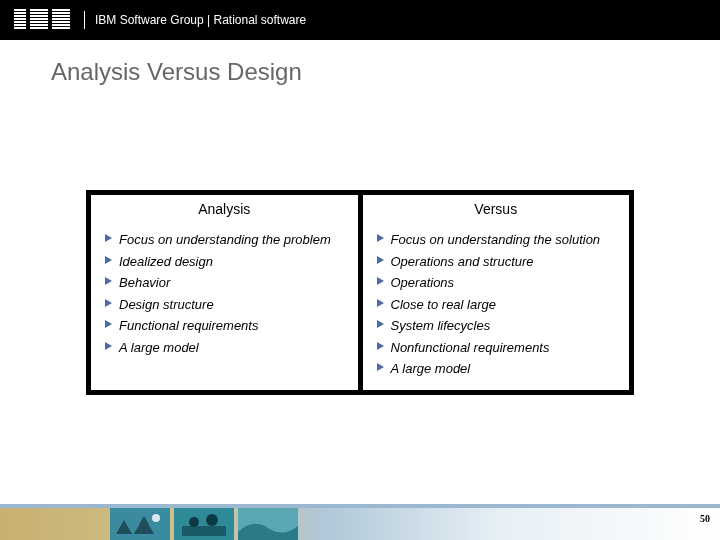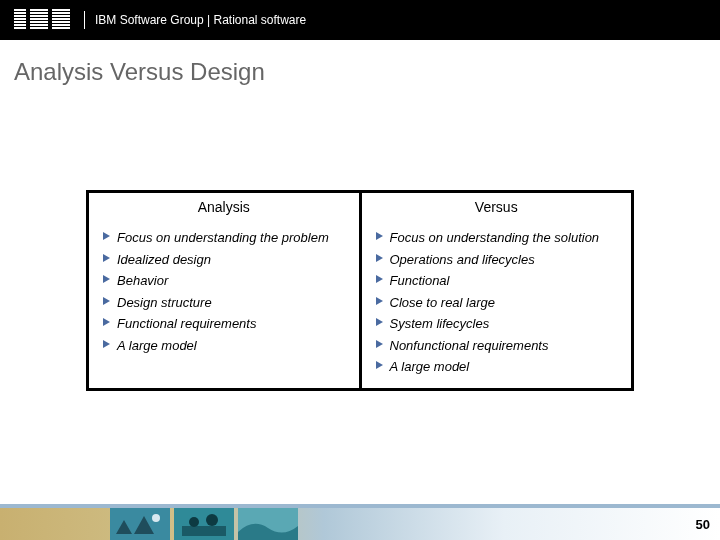--- a/index.html
+++ b/index.html
@@ -35,34 +35,35 @@
   .header-text {
     font-size: 12px;
     font-weight: normal;
     color: #ffffff;
   }
   .title {
     color: #666666;
     font-size: 24px;
     font-weight: normal;
     padding: 18px 0 0 14px;
+    margin-left: 37px;
   }
   .table-wrap {
     position: absolute;
     top: 190px;
     left: 86px;
     width: 548px;
   }
   table.comp {
     border-collapse: collapse;
     width: 100%;
     table-layout: fixed;
   }
   table.comp td, table.comp th {
-    border: 3px solid #000000;
+    border: 5px solid #000000;
     vertical-align: top;
   }
   table.comp th {
     font-weight: normal;
     font-size: 14px;
     text-align: center;
     padding: 6px 0 8px 0;
     border-bottom: none;
   }
   table.comp td {
@@ -112,24 +113,25 @@
   .footer .pic {
     position: absolute;
     top: 4px;
     height: 32px;
     width: 60px;
   }
   .footer .pic svg { display:block; }
   .pagenum {
     position: absolute;
     right: 10px;
-    bottom: 8px;
-    font-size: 13px;
+    bottom: 16px;
+    font-size: 10px;
     color: #000000;
     font-weight: bold;
+    font-family: Liberation Serif, serif;
   }
 </style>
 </head>
 <body>
 
 <div class="header">
   <span class="ibm-logo">
     <svg width="56" height="22" viewBox="0 0 56 22">
       <g fill="#ffffff">
         <rect x="0" y="0" width="56" height="2"></rect>
@@ -166,22 +168,22 @@
           <li>Idealized design</li>
           <li>Behavior</li>
           <li>Design structure</li>
           <li>Functional requirements</li>
           <li>A large model</li>
         </ul>
       </td>
       <td>
         <ul class="bullets">
           <li>Focus on understanding the solution</li>
-          <li>Operations and lifecycles</li>
-          <li>Functional</li>
+          <li>Operations and structure</li>
+          <li>Operations</li>
           <li>Close to real large</li>
           <li>System lifecycles</li>
           <li>Nonfunctional requirements</li>
           <li>A large model</li>
         </ul>
       </td>
     </tr>
   </tbody>
     </table>
 </div>

